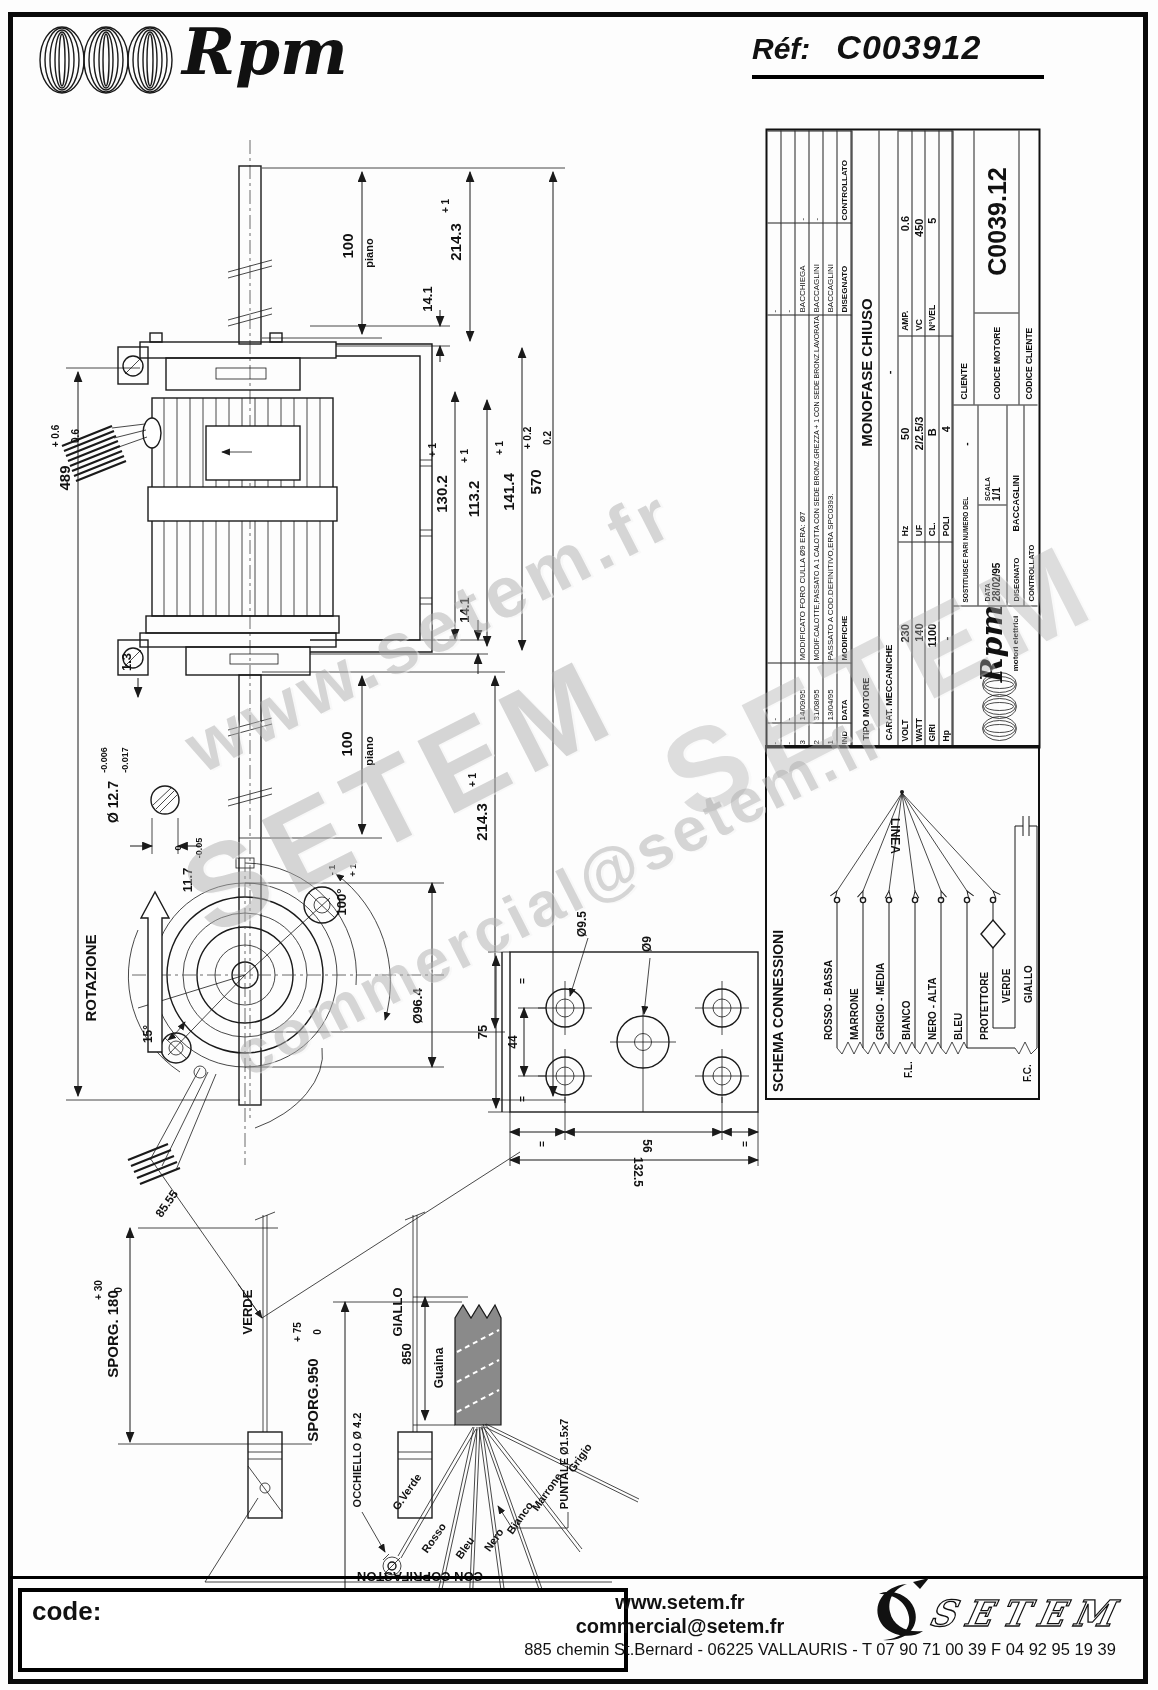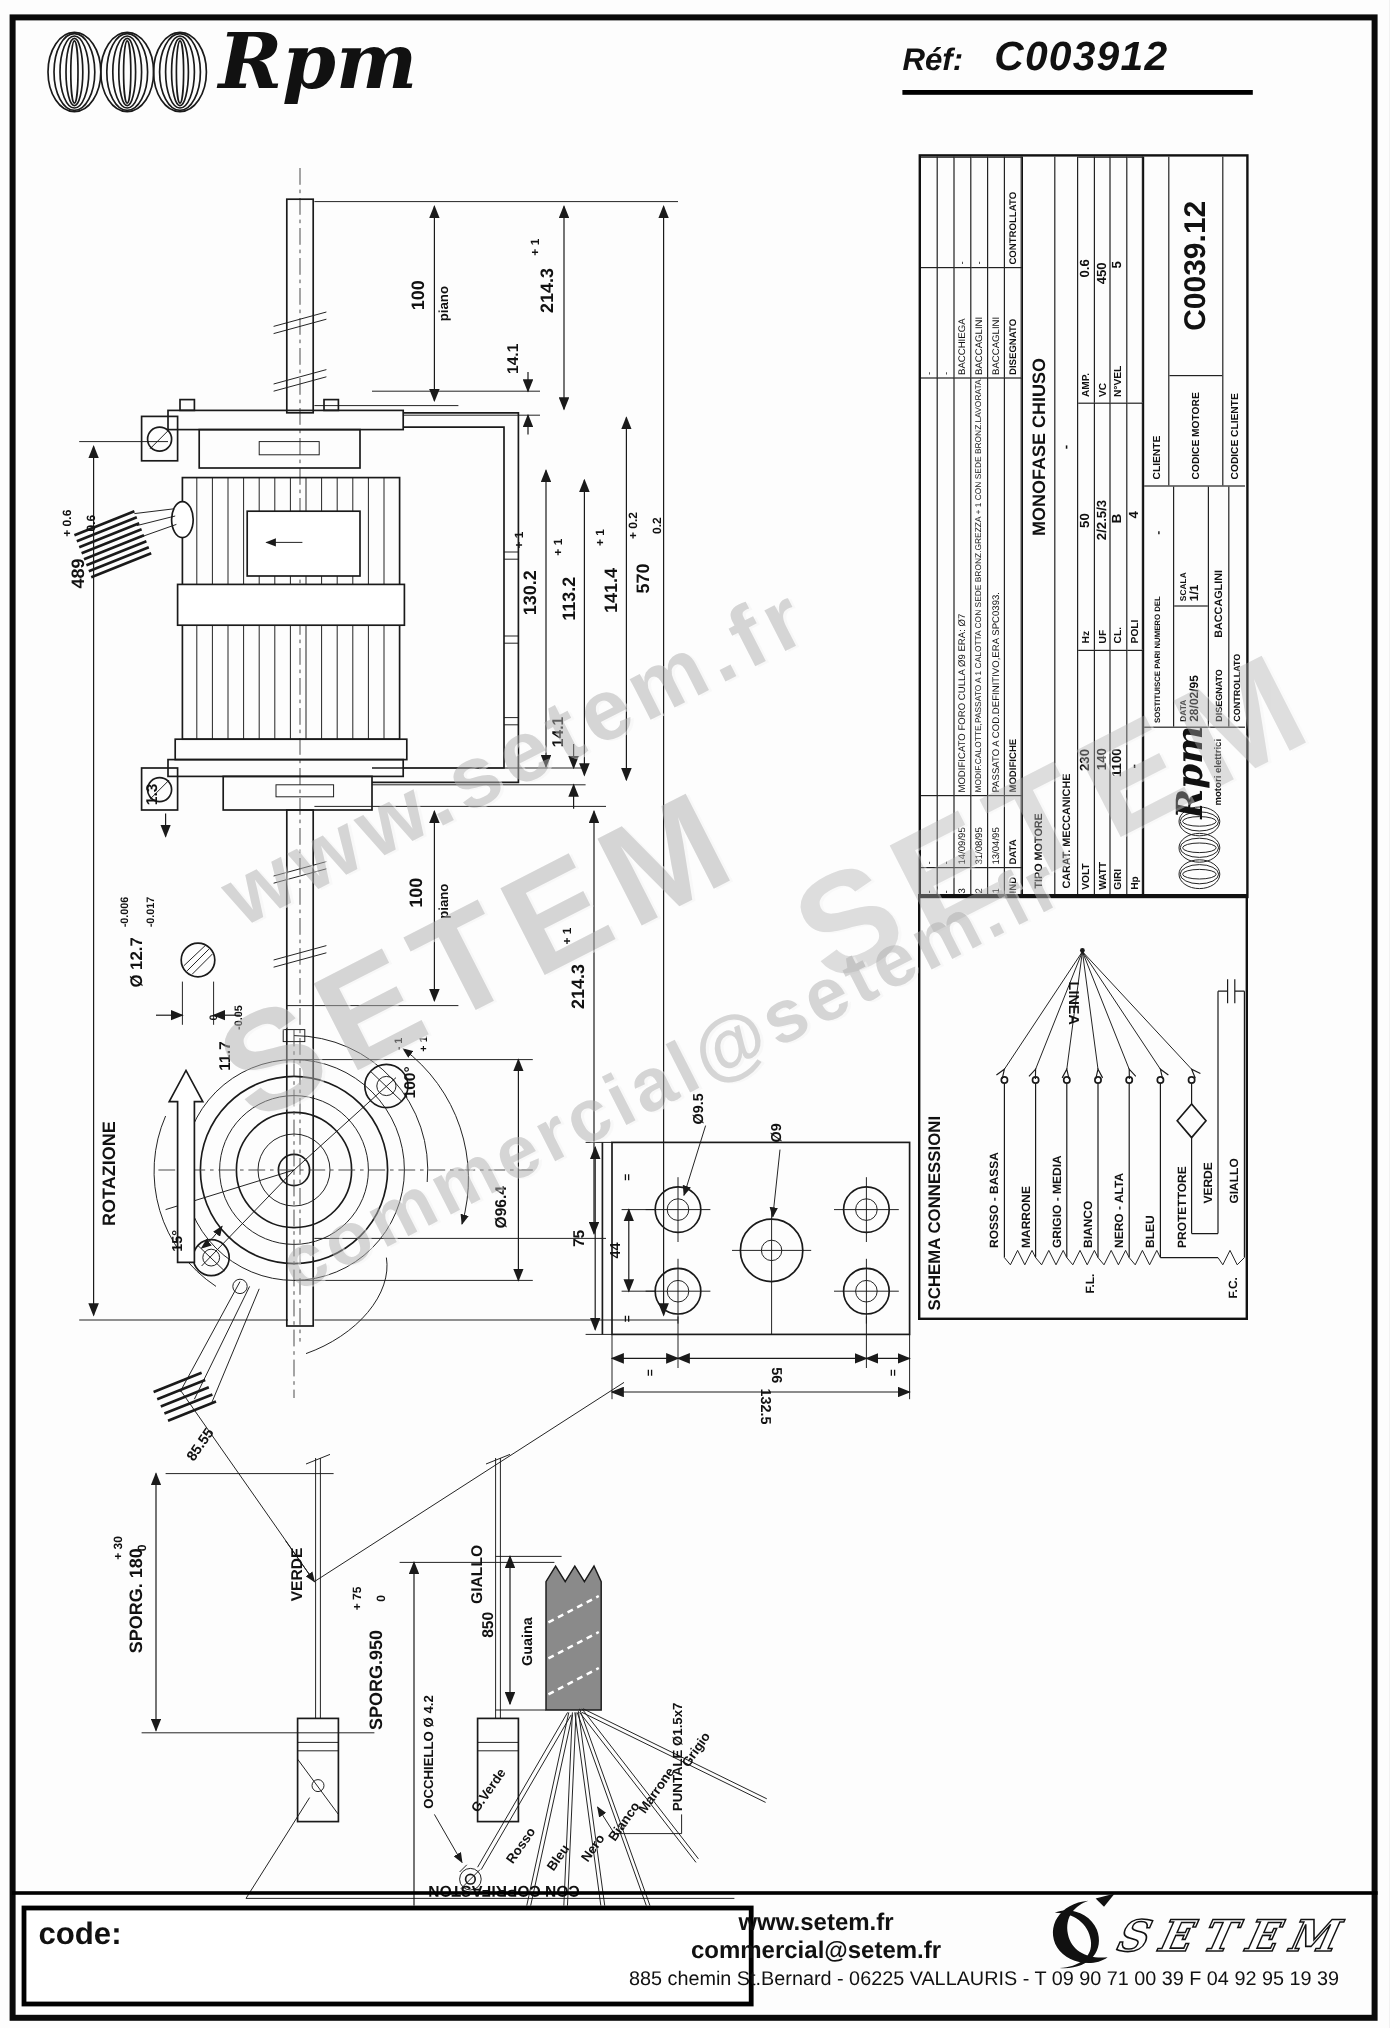--- a/index.html
+++ b/index.html
@@ -6,21 +6,21 @@
   .page{position:relative;width:1158px;height:1690px;background:#fdfdfd;overflow:hidden;
         font-family:"Liberation Sans",sans-serif;color:#111;}
   .frame{position:absolute;left:8px;top:12px;width:1140px;height:1672px;
          border:5px solid #0a0a0a;box-sizing:border-box;z-index:2;}
   
   .brand{position:absolute;left:182px;top:14px;font-family:"DejaVu Serif",serif;
          font-style:italic;font-weight:bold;font-size:64px;z-index:5;}
   .refbox{position:absolute;left:752px;top:28px;width:292px;display:flex;gap:26px;
           align-items:baseline;border-bottom:4px solid #000;padding-bottom:8px;z-index:5;
           font-style:italic;font-weight:bold;}
-  .reflabel{font-size:26px;}
+  .reflabel{font-size:30px;}
   .refvalue{font-size:34px;letter-spacing:1px;}
   
   svg{position:absolute;left:0;top:0;}
   #art{z-index:3;}
   svg text{font-family:"Liberation Sans",sans-serif;fill:#111;}
   .t15{font-size:15px;font-weight:bold}.t14{font-size:14px;font-weight:bold}
   .t13{font-size:13px;font-weight:bold}.t12{font-size:12px;font-weight:bold}
   .t11{font-size:11px;font-weight:bold}.ts{font-size:10px;font-weight:bold}
   .ts9{font-size:9px;font-weight:bold}
   .ln{stroke:#1a1a1a;stroke-width:1.4;fill:none}
@@ -605,21 +605,21 @@
   <div class="wm" style="left:560px;top:895px;font-size:62px;letter-spacing:4px;transform:translate(-50%,-50%) rotate(-27deg);">commercial@setem.fr</div>
 
   <div class="fsep"></div>
   <div class="codebox">
     <span class="codelabel">code:</span>
   </div>
   <div class="fcenter">
     <div class="fsite">www.setem.fr</div>
     <div class="femail">commercial@setem.fr</div>
   </div>
-  <div class="faddr">885 chemin St.Bernard  -  06225 VALLAURIS  -  T 09 90 71 00 39   F 04 92 95 19 39</div>
+  <div class="faddr">885 chemin St.Bernard  -  06225 VALLAURIS  -  T 07 90 71 00 39   F 04 92 95 19 39</div>
   <svg id="setemlogo" style="left:855px;top:1578px;" width="300" height="72" viewBox="0 0 300 72">
     <g>
       <path d="M52,6 C28,8 16,28 26,45 C34,58 56,62 68,53 C52,55 38,48 35,34 C32,19 41,10 52,6 Z" fill="#111"></path>
       <path d="M28,62 C52,64 66,48 59,30 C54,17 36,10 24,16 C40,16 52,25 54,39 C56,53 44,61 28,62 Z" fill="#111"></path>
       <path d="M58,4 L74,0 L65,11 Z" fill="#111"></path>
     </g>
     <g transform="translate(183,0) skewX(-14)">
       <text class="outline" x="0" y="48" text-anchor="middle">SETEM</text>
     </g>
   </svg>

